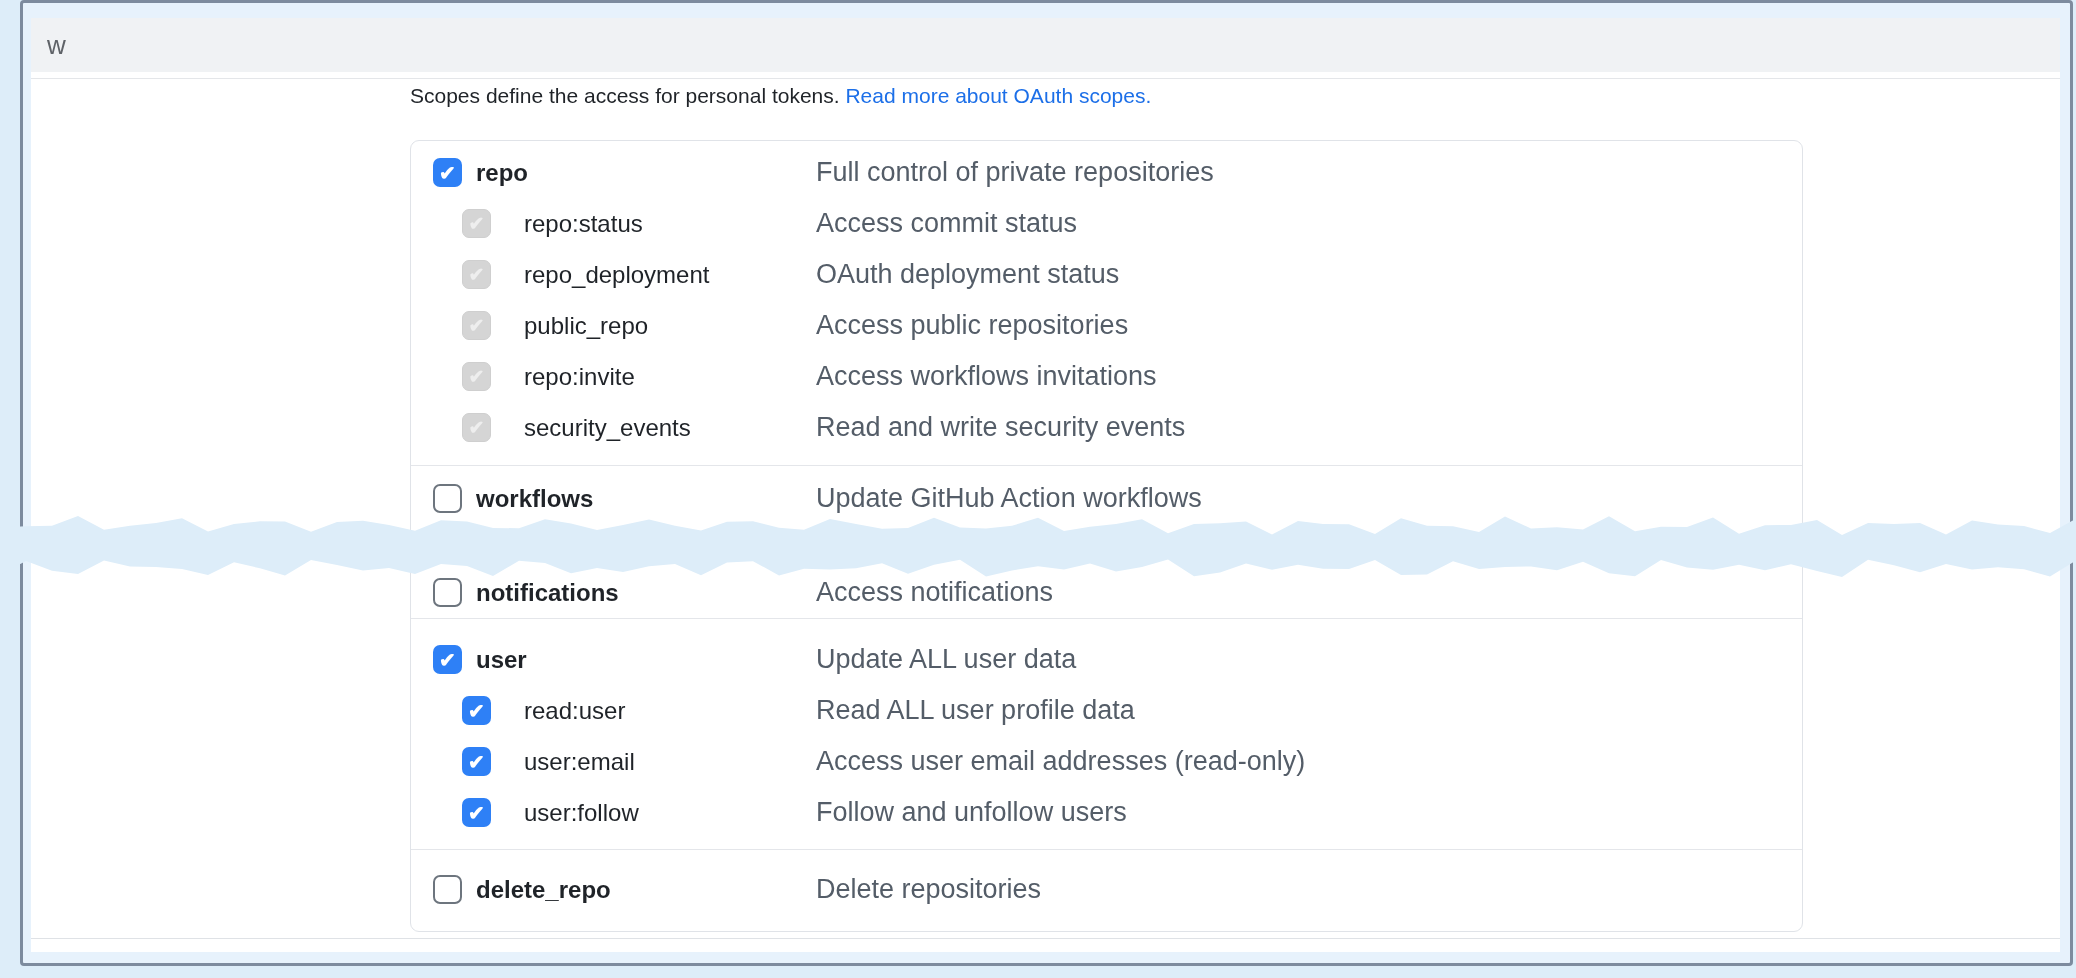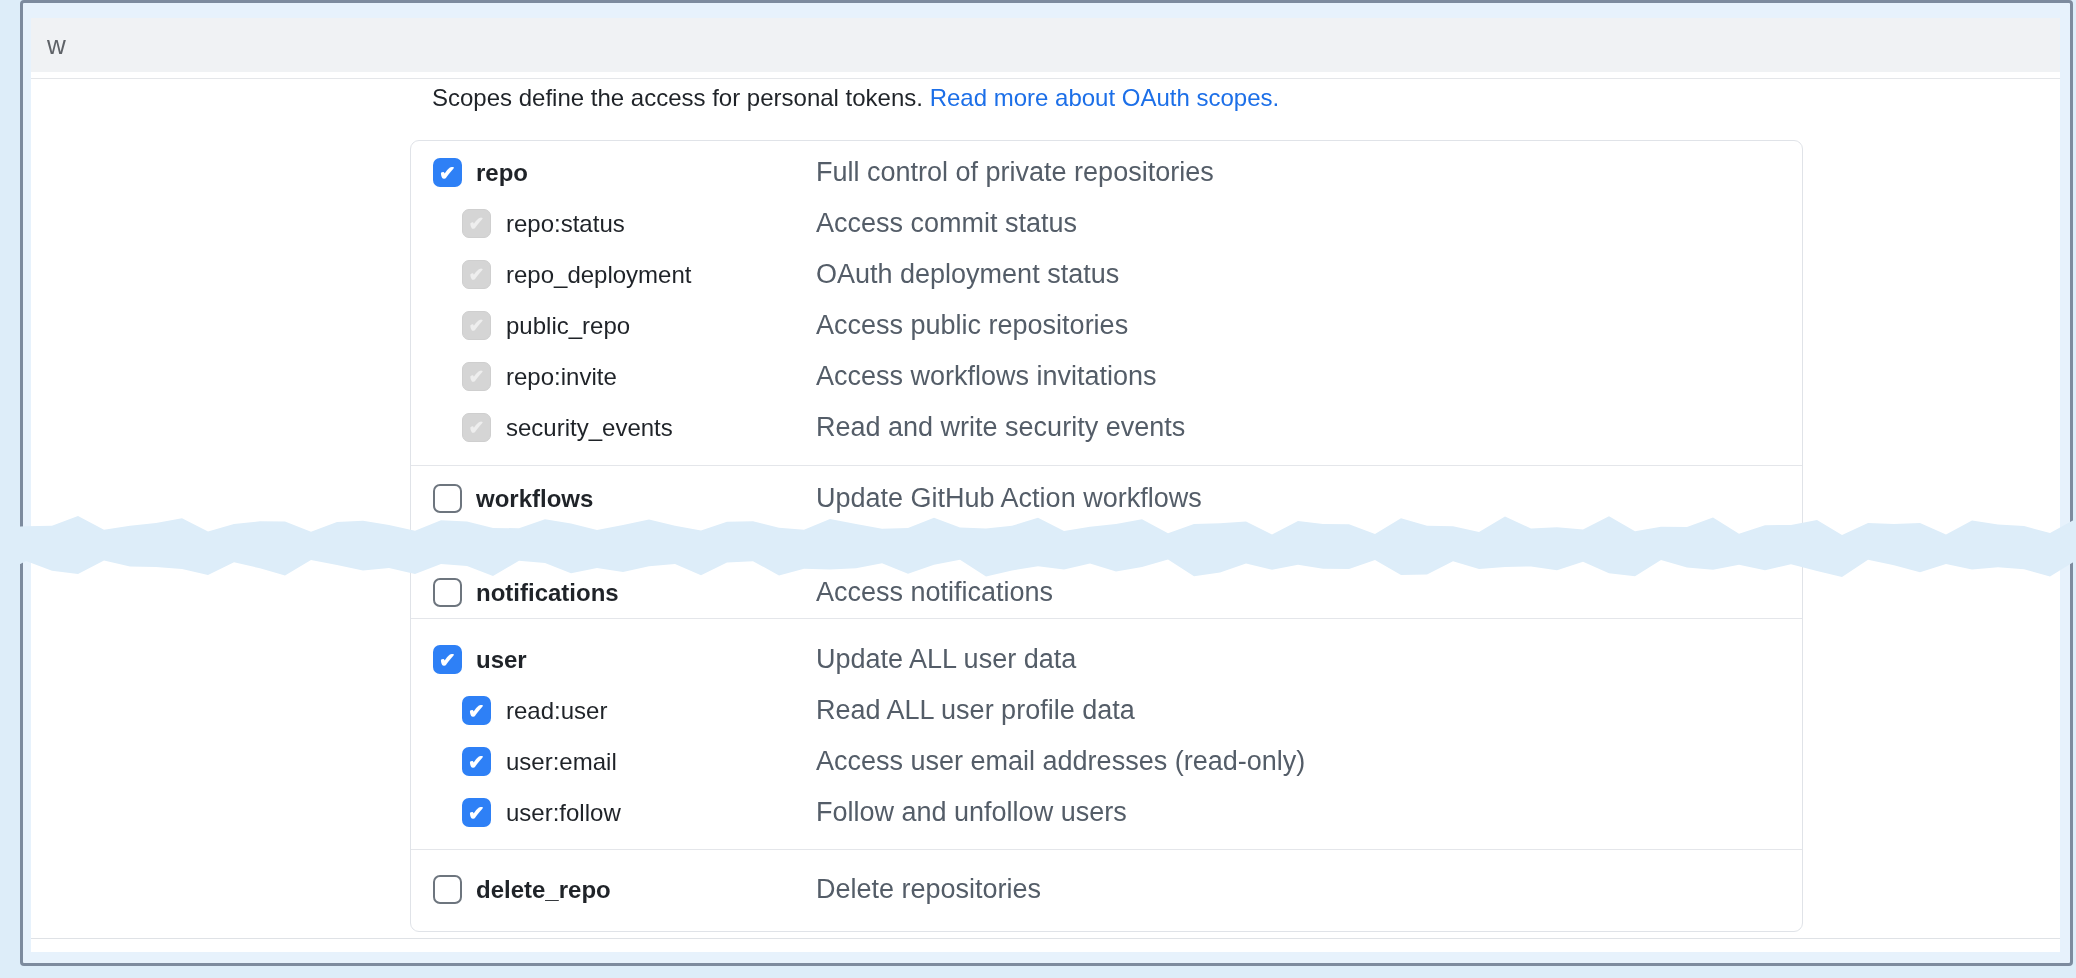--- a/index.html
+++ b/index.html
@@ -5,21 +5,21 @@
   html,body{margin:0;padding:0}
   .canvas{position:relative;width:2076px;height:978px;background:#ddedf9;
     font-family:"Liberation Sans",sans-serif;overflow:hidden}
   .window{position:absolute;left:20px;top:0;width:2053px;height:966px;
     border:3px solid #7d8b9e;border-radius:4px;background:#e7f2fc;box-sizing:border-box}
   .panel{position:absolute;left:31px;top:18px;width:2029px;height:934px;background:#ffffff}
   .panel-bottom-line{position:absolute;left:0;top:920px;width:100%;height:1px;background:#dfe2e6}
   .header-field{position:absolute;left:31px;top:18px;width:2029px;height:54px;background:#f0f2f4;
     color:#5f6368;font-size:26px;line-height:54px;padding-left:16px;box-sizing:border-box}
   .header-divider{position:absolute;left:31px;top:78px;width:2029px;height:1px;background:#e4e6e9}
-  .intro{position:absolute;left:432px;top:84px;font-size:24px;color:#1f2328}
+  .intro{position:absolute;left:410px;top:84px;font-size:21px;color:#1f2328}
   .intro .link{color:#1c6fe8;cursor:pointer}
   .scopes-box{position:absolute;left:410px;top:140px;width:1393px;height:792px;background:#fff;
     border:1px solid #e0e3e8;border-radius:9px;box-sizing:border-box;overflow:hidden}
   .scope-group{box-sizing:border-box}
   .scope-group.bordered{border-bottom:1px solid #e4e6ea}
   .g0{padding-top:6px;padding-bottom:12px}
   .g1{padding-top:7px}
   .tear-spacer{height:43px}
   .g2{padding-bottom:0}
   .g3{padding-top:15px;padding-bottom:11px}
@@ -29,21 +29,21 @@
     display:flex;align-items:center;justify-content:center}
   .row.top .cb{margin-left:22px}
   .row.sub .cb{margin-left:51px}
   .cb-checked{background:#2e80f6}
   .cb-checked .check{color:#ffffff;font-size:20px;font-weight:bold;line-height:1}
   .cb-disabled{background:#d5d5d5;border:1px solid #cfcfcf}
   .cb-disabled .check{color:#eeeeee;font-size:19px;font-weight:bold;line-height:1}
   .cb-un{background:#ffffff;border:2px solid #6d757e}
   .name{font-size:24px;color:#1f2328}
   .row.top .name{font-weight:700;margin-left:14px}
-  .row.sub .name{font-weight:400;margin-left:15px}
+  .row.sub .name{font-weight:400;margin-left:33px}
   .desc{position:absolute;left:405px;font-size:27px;color:#545d68;white-space:nowrap}
   .tear{position:absolute;left:0;top:514px;width:2076px;height:64px;background:#ddedf9;z-index:5}
 </style>
 </head>
 <body>
 
 <div class="canvas">
   <div class="window"></div>
 
   <div class="panel">

